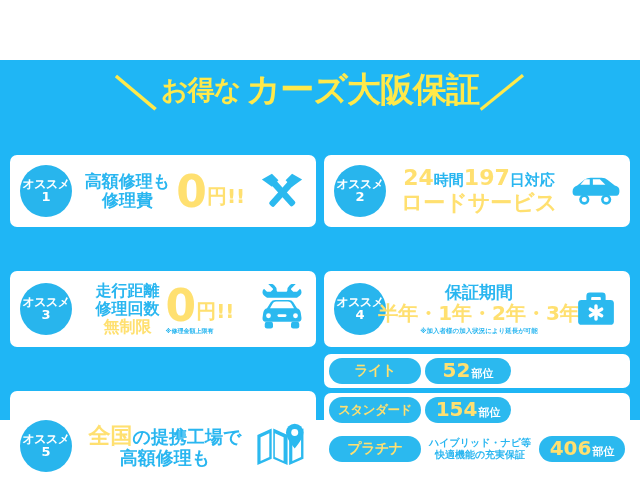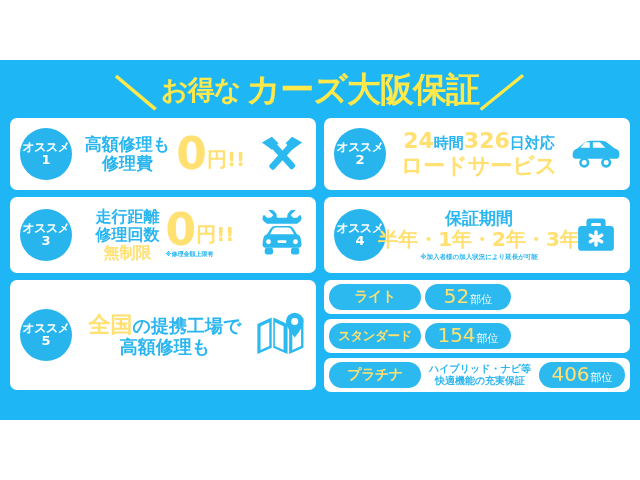--- a/index.html
+++ b/index.html
@@ -74,20 +74,21 @@
     margin-bottom: 7px;
   }
 
   .card {
     background: #ffffff;
     border-radius: 7px;
     box-sizing: border-box;
     display: flex;
     align-items: center;
     padding: 4px 6px;
+    margin-top: 37px;
   }
   .card.half { width: 306px; height: 72px; }
   .card.half.tall { height: 76px; }
 
   
   .badge {
     flex: 0 0 auto;
     width: 52px;
     height: 52px;
     border-radius: 50%;
@@ -100,21 +101,21 @@
     line-height: 1.05;
     margin-left: 4px;
     margin-right: 4px;
   }
   .badge .b-label { font-size: 12px; font-weight: bold; letter-spacing: -0.5px; }
   .badge .b-num   { font-size: 13px; font-weight: bold; }
 
   .card-body {
     flex: 1 1 auto;
     display: flex;
-    align-items: center;
+    align-items: flex-end;
     justify-content: center;
     min-width: 0;
   }
   .card-icon {
     flex: 0 0 auto;
     width: 56px;
     display: flex;
     align-items: center;
     justify-content: center;
   }
@@ -208,26 +209,26 @@
     height: 26px;
     border-radius: 13px;
     background: #2bb9ef;
     display: flex;
     align-items: baseline;
     justify-content: center;
     gap: 1px;
   }
   .plan-count .num {
     color: #ffe070;
-    font-weight: normal;
+    font-weight: bold;
     font-size: 20px;
   }
   .plan-count .unit {
     color: #ffffff;
-    font-weight: normal;
+    font-weight: bold;
     font-size: 11px;
   }
 
   .wide-row { display: flex; gap: 8px; }
   .card.wide { width: 306px; height: 110px; }
 </style>
 </head>
 <body>
 
 <div id="poster">
@@ -273,21 +274,21 @@
       </div>
 
       <div class="card half">
         <div class="badge">
           <span class="b-label">オススメ</span>
           <span class="b-num">2</span>
         </div>
         <div class="card-body">
           <div class="txt-block">
             <div class="ln">
-              <span class="f22 yellow">24</span><span class="f15 blue">時間</span><span class="f22 yellow">326</span><span class="f15 blue">日対応</span>
+              <span class="f22 yellow">24</span><span class="f15 blue">時間</span><span class="f22 yellow">197</span><span class="f15 blue">日対応</span>
             </div>
             <div class="ln f22 yellow">ロードサービス</div>
           </div>
         </div>
         <div class="card-icon">
           <svg width="50" height="34" viewBox="0 0 64 40" aria-hidden="true">
             <g fill="#2bb9ef">
               <path d="M6 26 q-4 0 -4 -5 q0 -6 6 -8 l10 -8 q3 -2 7 -2 h14 q5 0 8 3 l9 7 q6 1 6 7 q0 6 -4 6 z"></path>
               <circle cx="17" cy="31" r="6.5"></circle>
               <circle cx="45" cy="31" r="6.5"></circle>

